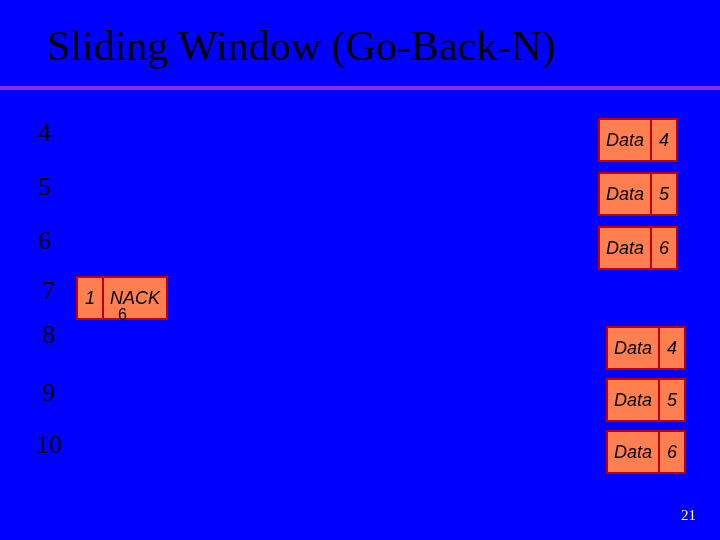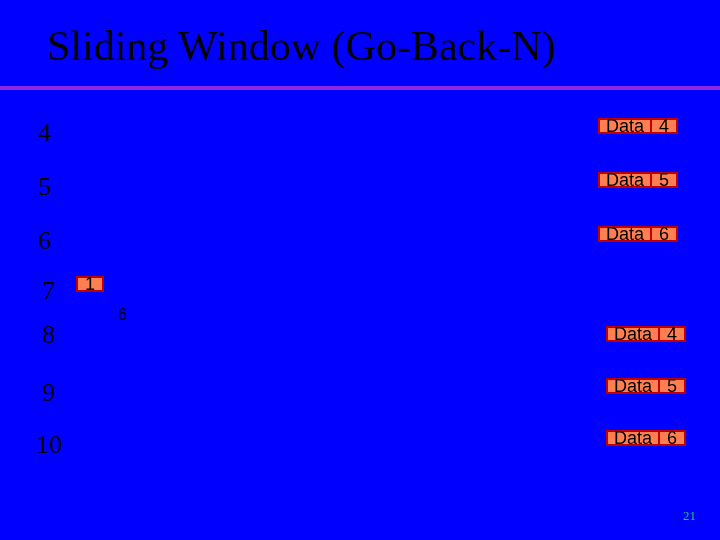--- a/index.html
+++ b/index.html
@@ -33,22 +33,23 @@
   .time-label {
     position: absolute;
     font-size: 26px;
     color: #000;
     font-family: Georgia, "Times New Roman", serif;
   }
   .packet {
     position: absolute;
     display: flex;
     align-items: stretch;
-    height: 16px;
+    height: 44px;
     font-family: Arial, Helvetica, sans-serif;
+    font-style: italic;
   }
   .packet .cell {
     border: 2px solid #c00000;
     background: #ff7f50;
     display: flex;
     align-items: center;
     justify-content: center;
     font-size: 18px;
     line-height: 1;
     color: #000;
@@ -65,22 +66,22 @@
   .nack-below {
     position: absolute;
     font-size: 16px;
     font-family: Arial, Helvetica, sans-serif;
     color: #000;
   }
   .slide-number {
     position: absolute;
     right: 24px;
     bottom: 16px;
-    font-size: 13px;
-    color: #22c55e;
+    font-size: 15px;
+    color: #fef9c3;
     font-family: Georgia, "Times New Roman", serif;
   }
 </style>
 </head>
 <body>
 
 <div class="title">Sliding Window (Go-Back-N)</div>
 <div class="title-underline"></div>
 
 <div class="time-label" style="left:38px;  top:118px;">4</div>
@@ -99,20 +100,21 @@
   <div class="cell type-cell">Data</div>
   <div class="cell seq-cell">5</div>
 </div>
 <div class="packet" style="right:42px; top:226px;">
   <div class="cell type-cell">Data</div>
   <div class="cell seq-cell">6</div>
 </div>
 
 <div class="packet" style="left:76px; top:276px;">
   <div class="cell seq-cell">1</div>
+  <div class="cell type-cell">NACK</div>
 </div>
 <div class="nack-below" style="left:118px; top:306px;">6</div>
 
 <div class="packet" style="right:34px; top:326px;">
   <div class="cell type-cell">Data</div>
   <div class="cell seq-cell">4</div>
 </div>
 <div class="packet" style="right:34px; top:378px;">
   <div class="cell type-cell">Data</div>
   <div class="cell seq-cell">5</div>

